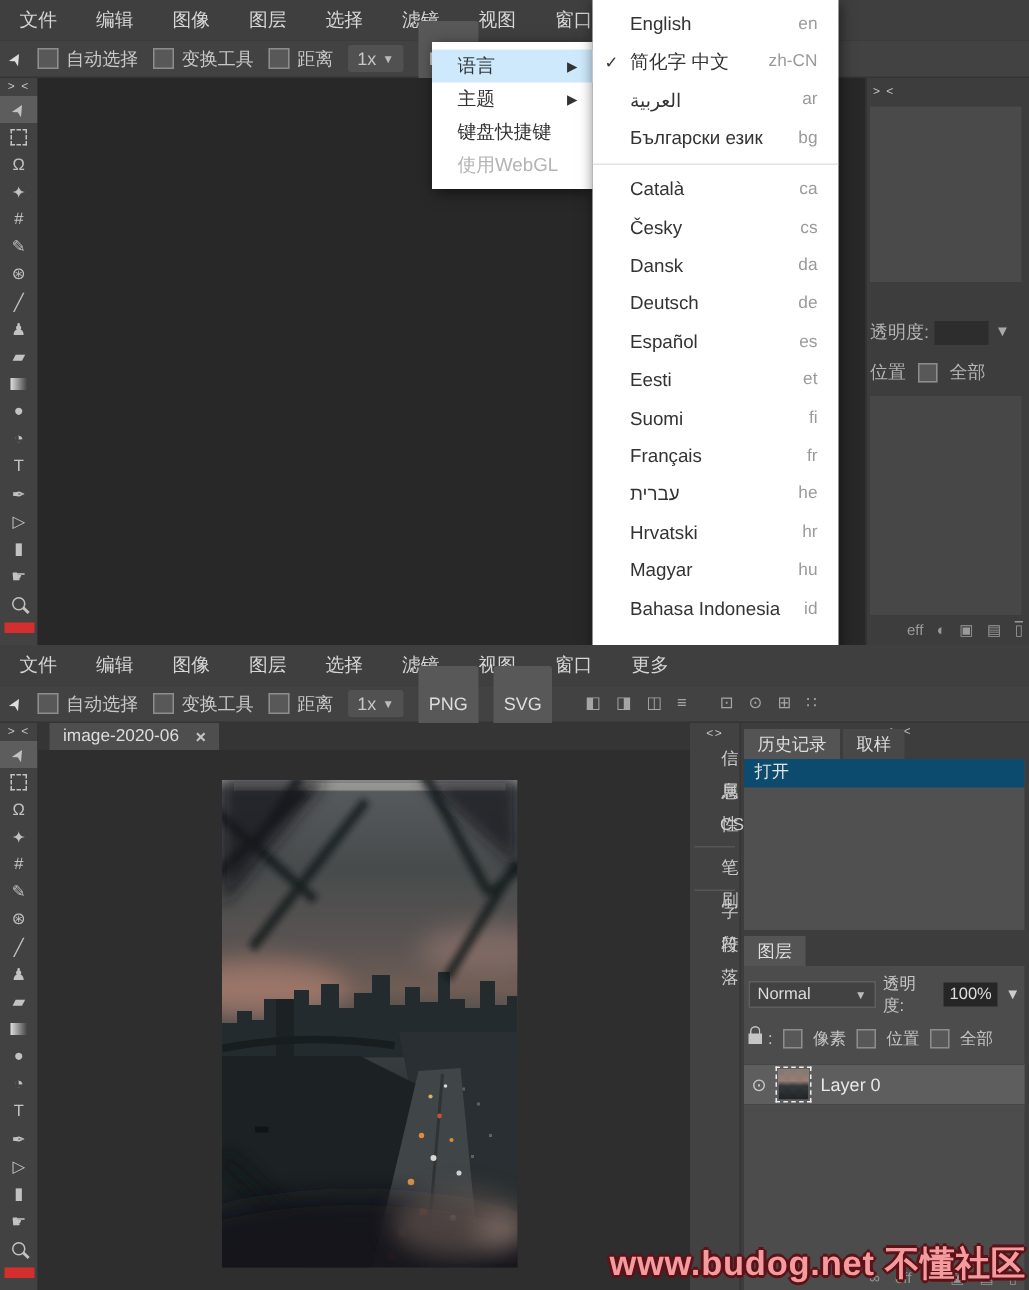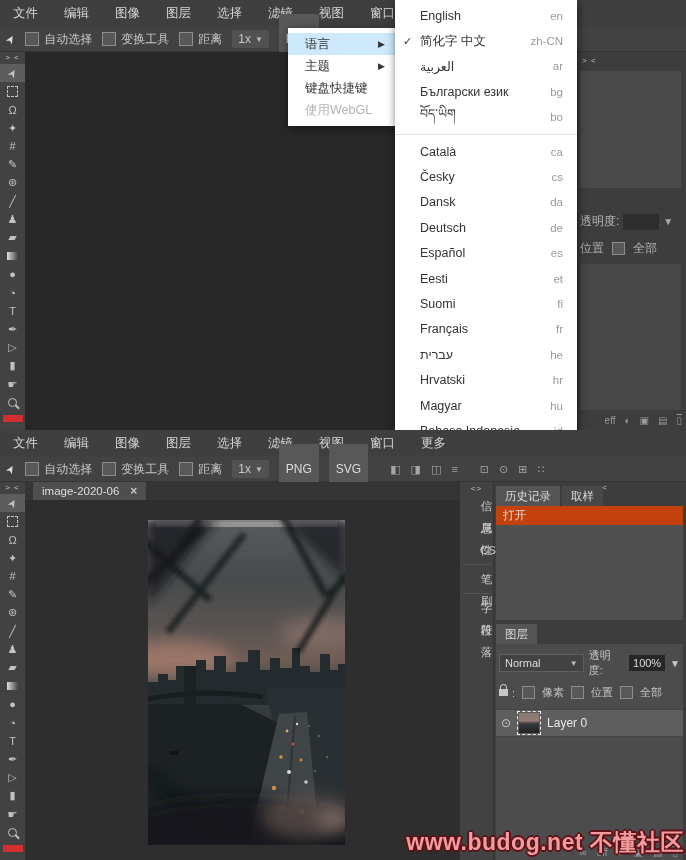--- a/index.html
+++ b/index.html
@@ -59,41 +59,41 @@
   .re-panel2{position:absolute;left:2px;right:5px;top:212px;bottom:20px;background:#474747;}
   .re-icons{position:absolute;bottom:4px;right:4px;display:flex;gap:9px;color:#9a9a9a;font-size:10px;}
 
   
   .menu-pop{position:absolute;background:#fff;box-shadow:1px 2px 9px rgba(0,0,0,.55);color:#333;font-size:12.5px;}
   .more-menu{left:288px;top:28px;width:107px;padding:5px 0;z-index:31;}
   .mm-item{height:22px;display:flex;align-items:center;padding:0 10px 0 17px;}
   .mm-item.hl{background:#cde9fb;}
   .mm-item.disabled{color:#b3b3b3;}
   .mm-arrow{margin-left:auto;font-size:9px;}
-  .lang-menu{left:395px;top:0;width:182px;height:430px;padding-top:3px;overflow:hidden;z-index:32;}
+  .lang-menu{left:395px;top:0;width:164px;height:430px;padding-top:3px;overflow:hidden;z-index:32;}
   .lm-item{height:25.4px;display:flex;align-items:center;padding:0 14px 0 8px;}
   .lm-check{width:17px;font-size:11px;}
   .lm-label{flex:1;}
   .lm-code{color:#9a9a9a;font-size:11.5px;}
   .lm-sep{border-top:1px solid #e2e2e2;margin:4px 0;}
 
   
   .right-col{position:absolute;left:460px;top:52px;right:0;bottom:0;background:#3d3d3d;}
   .vtabs{position:absolute;left:0;top:0;bottom:0;width:33px;background:#424242;border-right:1px solid #353535;
          color:#ccc;font-size:11.5px;text-align:center;}
   .vt-collapse{font-size:8px;color:#c8c8c8;height:13px;line-height:13px;letter-spacing:1px;}
   .vt-item{height:22px;line-height:22px;margin-left:20px;}
   .vt-sep{height:1px;background:#565656;margin:3px 3px;}
   .panels{position:absolute;left:33px;right:0;top:0;bottom:0;}
   .pn-collapse{position:absolute;top:1px;left:52%;font-size:8px;color:#c8c8c8;letter-spacing:1px;}
   .ptabs{position:absolute;top:4px;left:3px;display:flex;gap:2px;}
   .ptab{height:20px;display:flex;align-items:center;padding:0 9px;font-size:11.5px;color:#ddd;background:#484848;}
   .ptab.active{background:#545454;}
   .history-body{position:absolute;left:3px;right:3px;top:24px;height:114px;background:#505050;}
-  .hist-entry{height:19px;line-height:19px;padding-left:7px;font-size:11.5px;color:#e2e2e2;background:#c2410c;}
+  .hist-entry{height:19px;line-height:19px;padding-left:7px;font-size:11.5px;color:#e2e2e2;background:#0c4a6e;}
   .ltab-row{position:absolute;top:142px;left:3px;display:flex;}
   .layers-body{position:absolute;left:3px;right:3px;top:162px;bottom:0;background:#4c4c4c;}
   .blend-row{display:flex;align-items:center;gap:5px;margin:4px 3px 0;font-size:11px;color:#c6c6c6;}
   .blend-dd{width:86px;height:18px;background:#424242;border:1px solid #5e5e5e;display:flex;align-items:center;
             padding:0 5px;color:#ddd;justify-content:space-between;box-sizing:border-box;}
   .blend-dd .arr{font-size:8px;color:#bbb;}
   .op-box{min-width:32px;height:16px;background:#262626;color:#ddd;display:flex;align-items:center;justify-content:center;padding:0 2px;}
   .op-arrow{color:#ccc;font-size:10px;}
   .lock-row{display:flex;align-items:center;gap:7px;margin:7px 3px 0;font-size:11px;color:#c6c6c6;}
   .lock-row .cb{width:11px;height:11px;}
@@ -267,25 +267,20 @@
       </div>
       <div class="lm-item">
         <span class="lm-check"></span>
         <span class="lm-label">العربية</span>
         <span class="lm-code">ar</span>
       </div>
       <div class="lm-item">
         <span class="lm-check"></span>
         <span class="lm-label">Български език</span>
         <span class="lm-code">bg</span>
-      </div>
-      <div class="lm-item">
-        <span class="lm-check"></span>
-        <span class="lm-label">བོད་ཡིག</span>
-        <span class="lm-code">bo</span>
       </div>
       <div class="lm-sep"></div>
       <div class="lm-item">
         <span class="lm-check"></span>
         <span class="lm-label">Català</span>
         <span class="lm-code">ca</span>
       </div>
       <div class="lm-item">
         <span class="lm-check"></span>
         <span class="lm-label">Česky</span>

